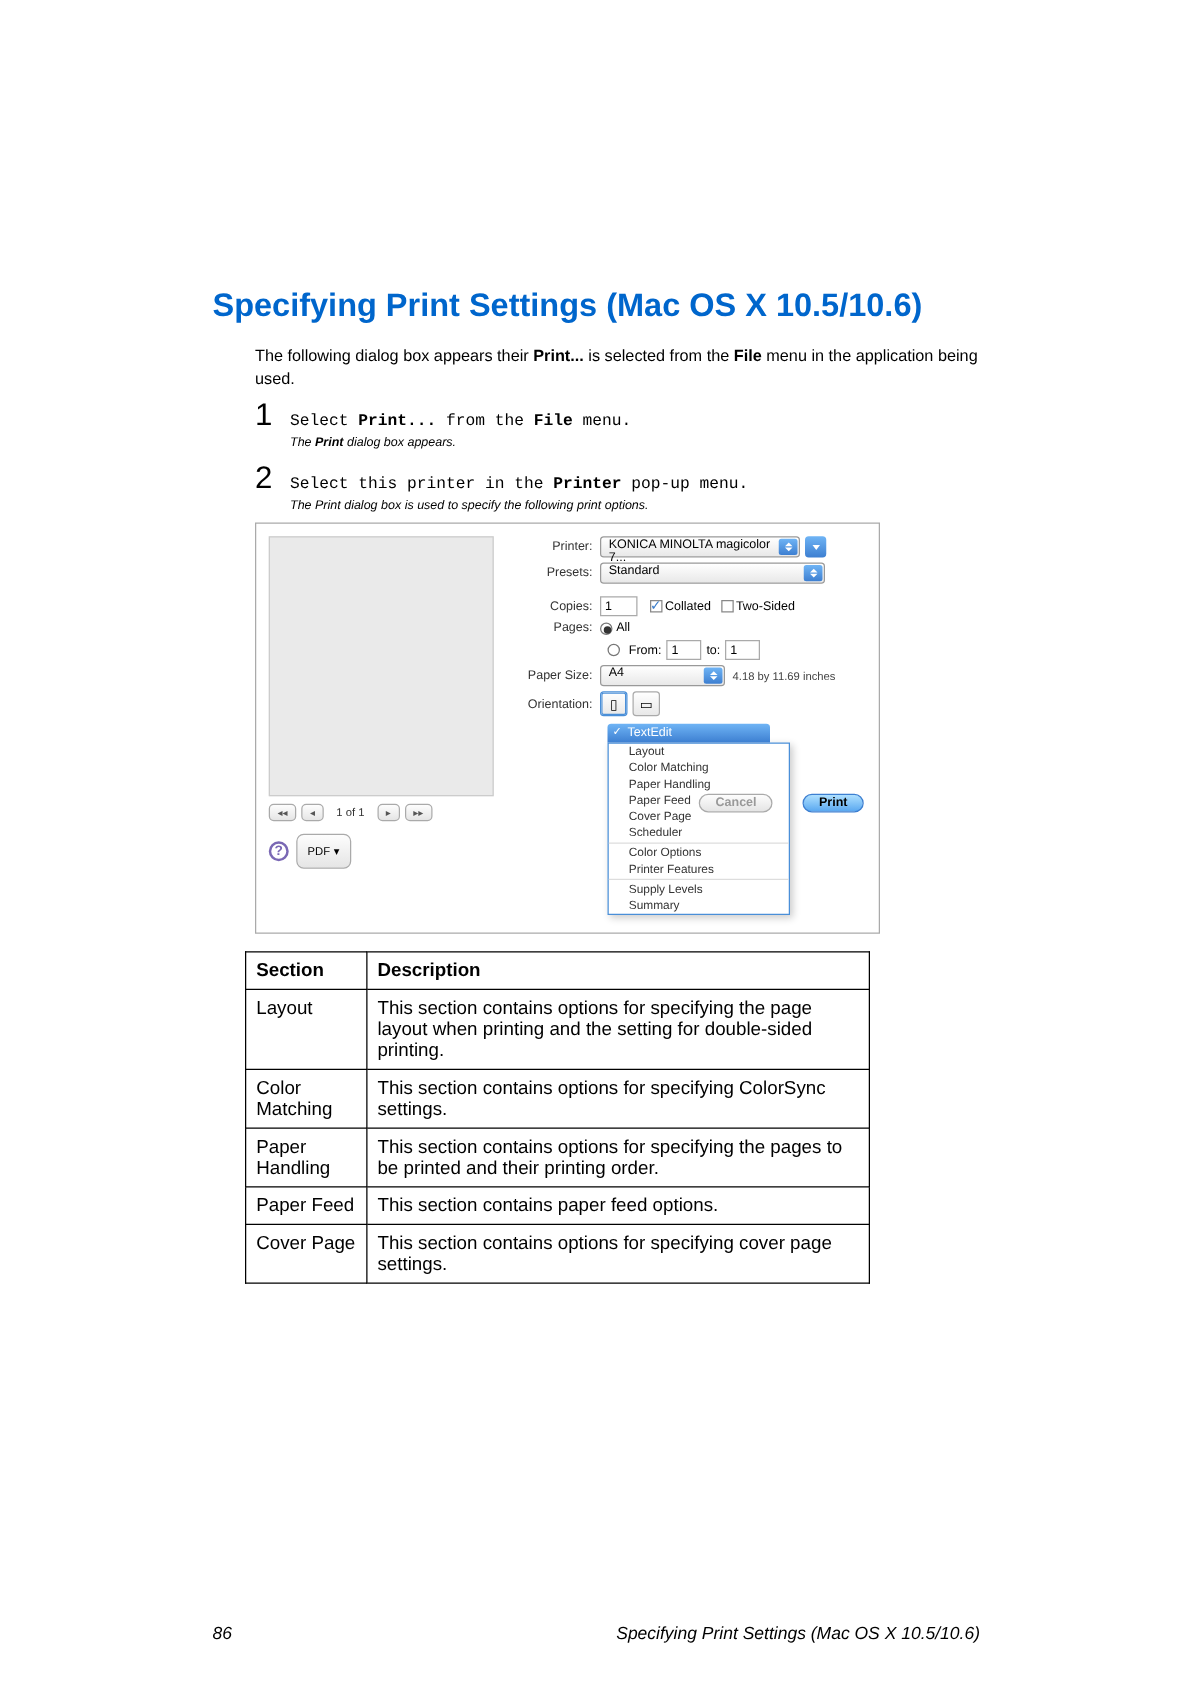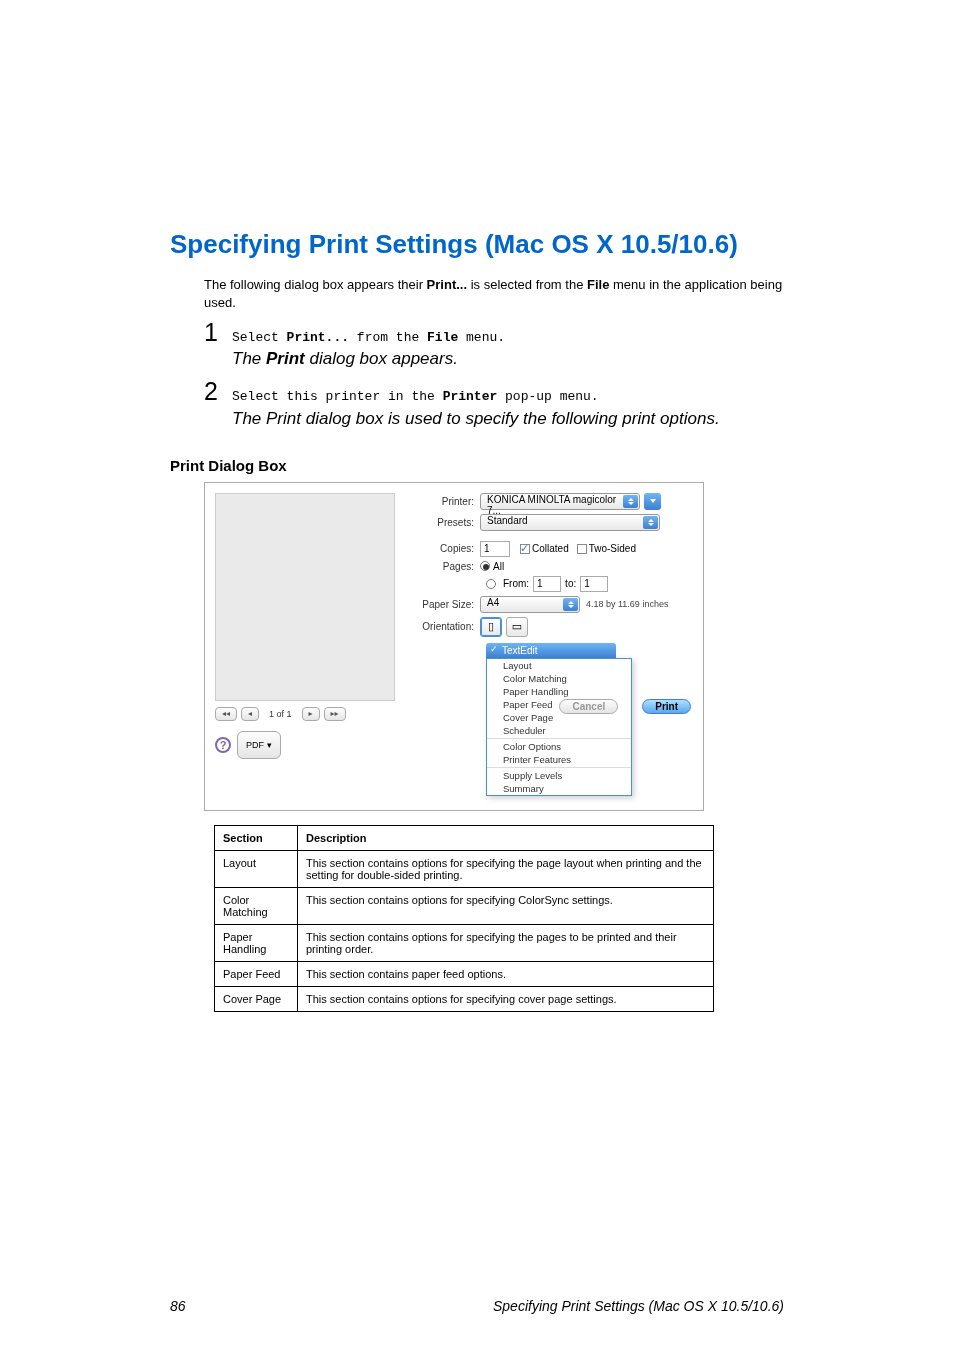--- a/index.html
+++ b/index.html
@@ -6,21 +6,21 @@
     body { margin: 0; padding: 0; font-family: Arial, Helvetica, sans-serif; background: #fff; }
     .page { width: 954px; height: 1350px; margin: 0 auto; position: relative; padding: 40px 170px 40px 170px; }
     .page-content { padding-top: 190px; }
     .h1 { color: #0066cc; font-size: 26px; font-weight: bold; line-height: 1.15; margin-bottom: 16px; }
     .intro { font-size: 13px; line-height: 1.4; margin: 0 0 6px 34px; }
     .bold { font-weight: bold; }
     .italic { font-style: italic; }
     .step-row { display: flex; align-items: baseline; margin-bottom: 2px; margin-left: 34px; }
     .step-num { font-size: 25px; margin-right: 10px; width: 18px; flex-shrink: 0; font-family: Arial; }
     .step-text { font-size: 13px; line-height: 1.4; padding-top: 2px; font-family: Liberation Mono, monospace; }
-    .step-sub { font-size: 17px; margin-left: 62px; margin-bottom: 8px; }
+    .step-sub { font-size: 10px; margin-left: 62px; margin-bottom: 8px; }
     .h2 { font-weight: bold; font-size: 15px; margin-top: 28px; margin-bottom: 8px; }
 
     .dialog-outer { border: 1px solid #aaa; padding: 10px 10px 14px; width: 500px; margin-left: 34px; font-family: "Lucida Grande", Arial, sans-serif; font-size: 10px; position: relative; background: #fff; }
     .dialog-top { display: flex; }
     .preview-col { width: 195px; position: relative; }
     .preview-box { background: #eaeaea; border: 1px solid #ccc; width: 180px; height: 208px; margin-bottom: 6px; }
     .pager { display: flex; align-items: center; gap: 4px; font-size: 9px; margin-bottom: 10px; }
     .pager-btn { display: inline-flex; align-items: center; justify-content: center; border: 1px solid #aaa; border-radius: 4px; background: linear-gradient(#fdfdfd,#e5e5e5); height: 14px; padding: 0 6px; color: #555; font-size: 8px; }
     .pager-txt { padding: 0 6px; color: #333; }
     .help-pdf { display: flex; align-items: center; gap: 6px; }
@@ -52,21 +52,21 @@
     .dd-sel { background: linear-gradient(#6fb4f5,#3d7fd1); color:#fff; padding: 2px 30px 2px 16px; border-radius: 3px 3px 0 0; font-size:10px; width: 130px; position:relative; }
     .dd-sel::before { content:"✓"; position:absolute; left:4px; top:1px; font-size:9px; }
     .dd-list { background:#fff; border:1px solid #4a8fd8; width: 146px; box-shadow: 2px 2px 6px rgba(0,0,0,0.2); }
     .dd-item { padding: 1px 4px 1px 16px; font-size: 9.5px; color:#333; }
     .dd-sep { border-top:1px solid #ddd; margin: 1px 0; }
 
     .dlg-actions { position: absolute; right: 12px; bottom: 96px; display:flex; gap:24px;font-weight:bold; }
     .mac-btn { border:1px solid #aaa; border-radius: 10px; padding: 1px 12px; font-size: 10px; background: linear-gradient(#fdfdfd,#e4e4e4); color:#999; }
     .mac-btn.primary { background: linear-gradient(#aee0ff,#5aa8f0); color:#000; border-color:#3d7fd1; }
 
-    table.desc { border-collapse: collapse; width: 500px; margin-left: 44px; margin-top: 14px; font-size: 11px; }
+    table.desc { border-collapse: collapse; width: 500px; margin-left: 26px; margin-top: 14px; font-size: 15px; }
     table.desc th, table.desc td { border: 1px solid #000; padding: 6px 8px; text-align: left; vertical-align: top; }
     table.desc th { font-weight: bold; }
 
     .footer { position: absolute; bottom: 36px; left: 170px; right: 170px; display: flex; justify-content: space-between; font-style: italic; font-size: 14px; }
     .footer .pn { font-weight: normal; }
   </style>
 </head>
 <body>
 
 <div class="page">
@@ -88,21 +88,20 @@
     </div>
 
     <div class="step-row">
       <div class="step-num">2</div>
       <div class="step-text">
         <span>Select this printer in the </span><span class="bold">Printer</span><span> pop-up menu.</span>
       </div>
     </div>
     <div class="step-sub italic">The Print dialog box is used to specify the following print options.</div>
 
-    <div class="h2">Print Dialog Box</div>
 
     <div class="dialog-outer">
       <div class="dialog-top">
         <div class="preview-col">
           <div class="preview-box"></div>
           <div class="pager">
             <span class="pager-btn">◂◂</span>
             <span class="pager-btn">◂</span>
             <span class="pager-txt">1 of 1</span>
             <span class="pager-btn">▸</span>

